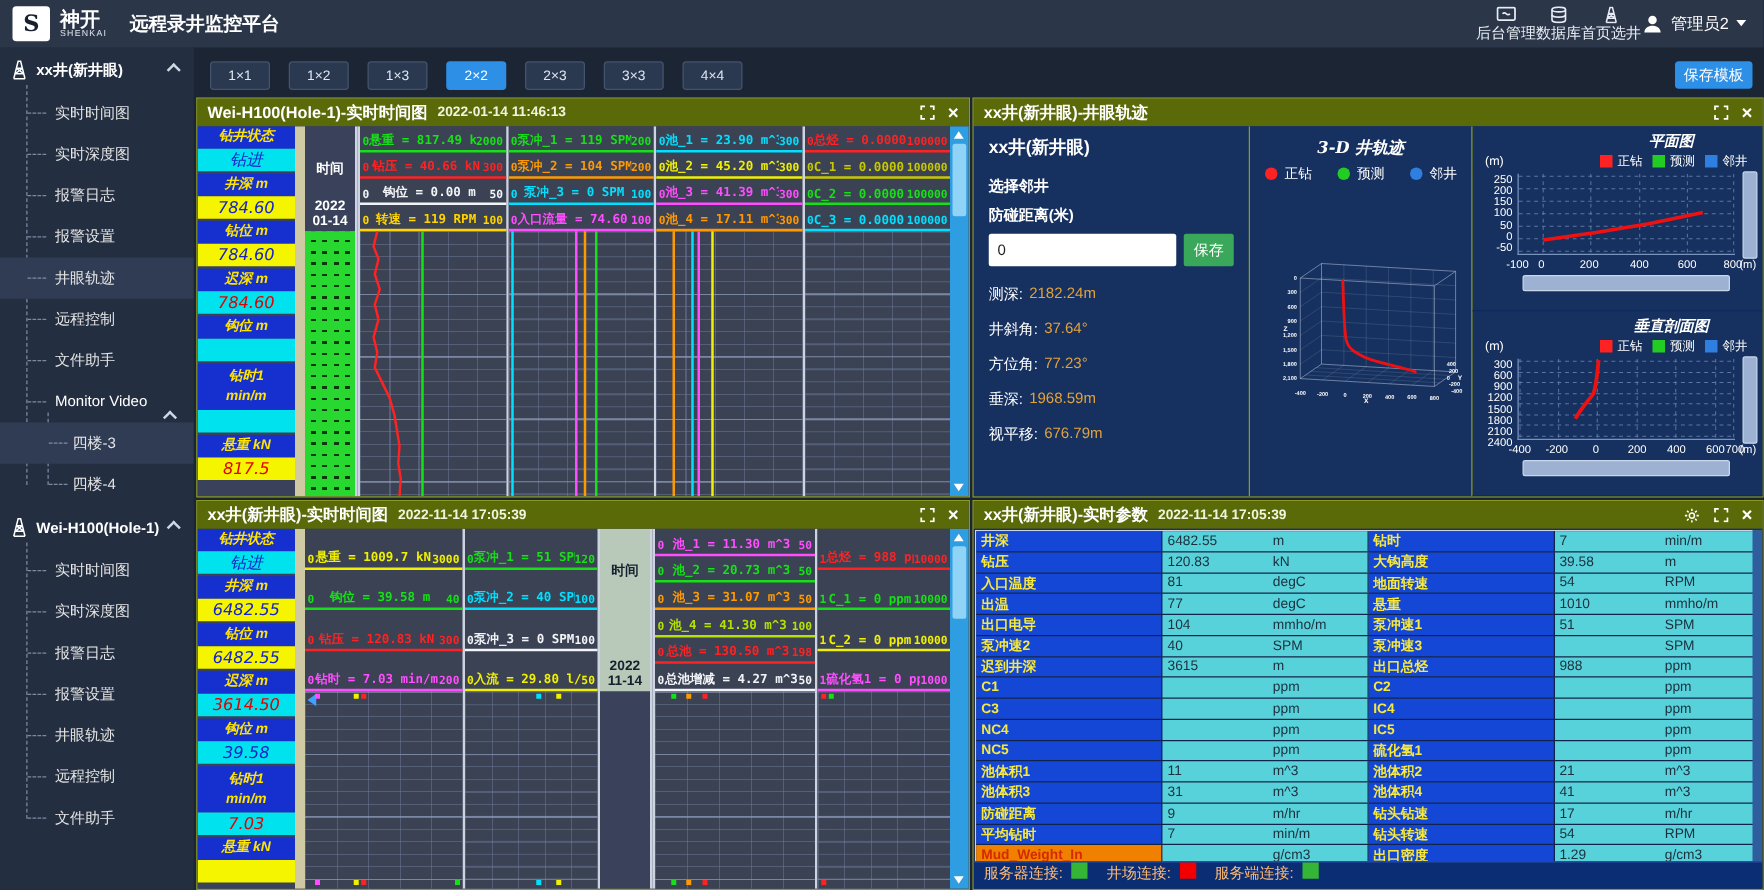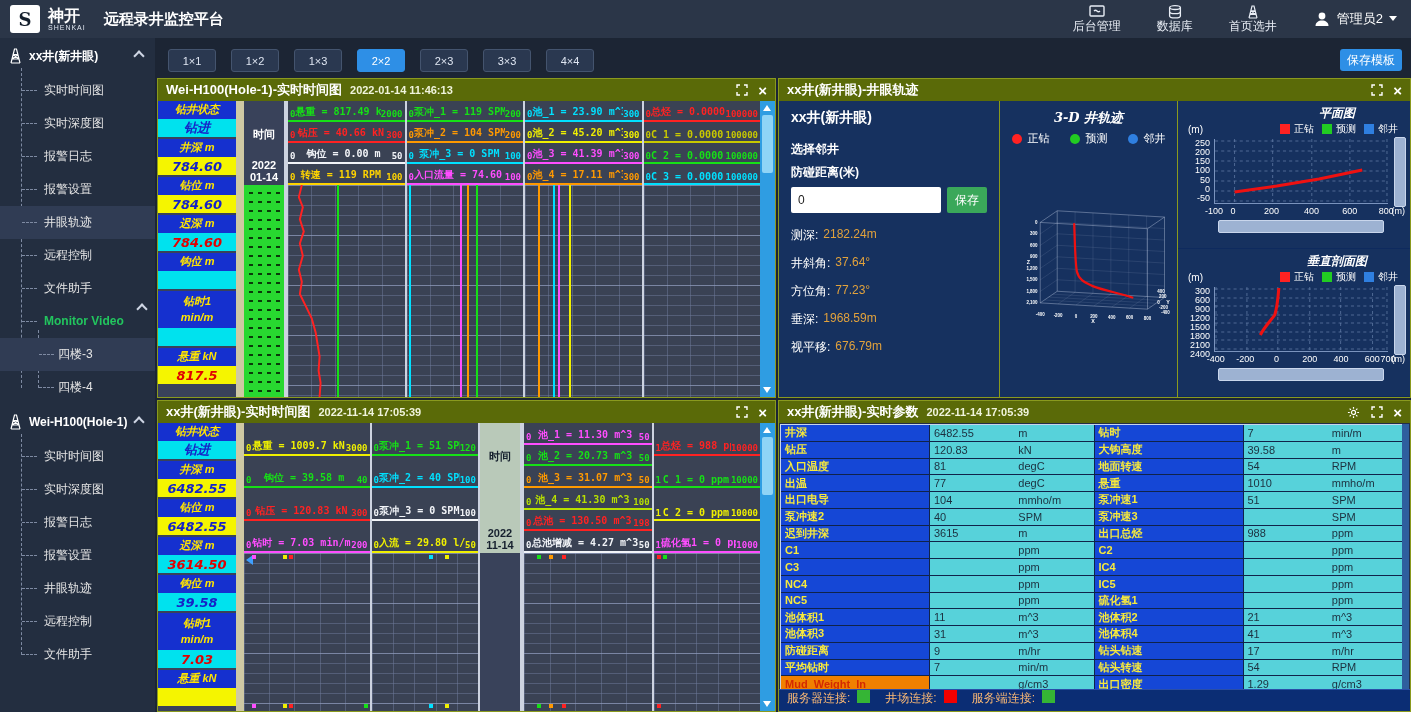--- a/index.html
+++ b/index.html
@@ -4,36 +4,36 @@
 <style>
   html,body{margin:0;padding:0}
   body{width:1411px;height:712px;background:#1c2534;font-family:"Liberation Sans",sans-serif;overflow:hidden;position:relative;-webkit-font-smoothing:antialiased}
   
   .topbar{position:absolute;left:0;top:0;width:100%;height:38px;background:#2b3648;display:flex;align-items:center;z-index:5}
   .logo{width:30px;height:28px;background:#fff;border-radius:3px;margin:0 8px 0 10px;color:#16202e;font-weight:bold;font-size:18px;display:flex;align-items:center;justify-content:center;font-family:"DejaVu Serif",serif}
   .brand{display:flex;flex-direction:column;line-height:1;margin-right:18px}
   .brand .cn{color:#fff;font-size:16px;font-weight:bold;font-family:"DejaVu Serif",serif}
   .brand .en{color:#dfe5ef;font-size:7px;letter-spacing:1px}
   .apptitle{color:#fff;font-size:15px;font-weight:bold}
-  .topnav{margin-left:auto;display:flex;align-items:center;gap:36px;margin-right:14px}
+  .topnav{margin-left:auto;display:flex;align-items:center;margin-right:14px}
   .navitem{display:flex;flex-direction:column;align-items:center;color:#e8edf5;font-size:12px;cursor:pointer;line-height:1.2}
   .navitem svg{width:16px;height:14px}
   .userbox{display:flex;align-items:center;gap:6px;color:#fff;font-size:13px;cursor:pointer}
   .user-caret{width:0;height:0;border-left:4px solid transparent;border-right:4px solid transparent;border-top:5px solid #fff}
   
   .sidebar{position:absolute;left:0;top:38px;width:155px;bottom:0;background:#232e40;overflow:hidden;z-index:4}
   .troot{display:flex;align-items:center;gap:6px;height:36px;padding:0 8px;color:#fff;font-weight:bold;font-size:12px;cursor:pointer}
   .troot svg{flex:0 0 auto}
   .chev{width:6px;height:6px;border-left:2px solid #cfd6e4;border-top:2px solid #cfd6e4;transform:rotate(45deg);margin-left:auto;margin-right:4px}
   .kids{position:relative}
   .kids::before{content:"";position:absolute;left:21px;top:-6px;bottom:16px;border-left:1px dashed #7e8aa2}
   .titem{position:relative;height:33px;line-height:33px;padding-left:44px;color:#e5e5e5;font-size:12px;cursor:pointer;white-space:nowrap}
   .titem::before{content:"";position:absolute;left:22px;top:16px;width:15px;border-top:1px dashed #7e8aa2}
   .titem.active{background:#303c54}
-  .titem.boldrow{font-weight:bold;color:#22c55e;display:flex;align-items:flex-start}
+  .titem.boldrow{font-weight:normal;color:#ffffff;display:flex;align-items:flex-end}
   .titem.boldrow .chev{margin-left:14px}
   .kids2{position:relative}
   .kids2::before{content:"";position:absolute;left:38px;top:-8px;bottom:16px;border-left:1px dashed #7e8aa2}
   .titem.lvl2{padding-left:58px}
   .titem.lvl2::before{left:39px}
   
   .layoutbar{position:absolute;left:168px;top:49px;display:flex;gap:15px;z-index:3}
   .lbtn{width:46px;height:21px;background:#2a3850;border:1px solid #44546e;border-radius:3px;color:#dfe6f2;font-size:11px;display:flex;align-items:center;justify-content:center;cursor:pointer}
   .lbtn.active{background:#2e8fe6;border-color:#2e8fe6;color:#fff}
   .savebtn{position:absolute;right:9px;top:49px;width:62px;height:22px;background:#2e8fe6;border-radius:3px;color:#fff;font-size:12px;display:flex;align-items:center;justify-content:center;cursor:pointer;z-index:3}
@@ -44,21 +44,21 @@
   .ptime{color:#f0f4dc;font-size:11px;font-weight:bold}
   .picons{margin-left:auto;display:flex;align-items:center;gap:10px}
   .pic{width:13px;height:13px;cursor:pointer;color:#fff;display:flex;align-items:center;justify-content:center}
   .xicon{color:#fff;font-size:15px;font-weight:bold;line-height:1;cursor:pointer}
   .pbody{flex:1;position:relative;overflow:hidden;display:flex}
   
   .pcol{width:78px;flex:0 0 auto;display:flex;flex-direction:column;background:#39425a;overflow:hidden}
   .pblock{margin-bottom:2px}
   .plab{background:#1530cf;color:#ffe400;font-style:italic;font-weight:bold;font-size:11px;display:flex;align-items:center;justify-content:center;height:18px;white-space:pre-line;text-align:center;line-height:1.4}
   .plab.tall{height:37px}
-  .pval{height:18px;display:flex;align-items:center;justify-content:center;font-weight:bold;font-style:italic;font-size:13px;font-family:"DejaVu Sans",sans-serif}
+  .pval{height:18px;display:flex;align-items:center;justify-content:center;font-weight:normal;font-style:italic;font-size:13px;font-family:"DejaVu Sans",sans-serif}
   .bgc{background:#00e2ee}.bgy{background:#f5f500}
   .txb{color:#1523c8}.txr{color:#e00202}
   .strip{width:8px;flex:0 0 auto;background:#cfc9a4}
   
   .timecol{width:40px;flex:0 0 auto;display:flex;flex-direction:column;border-right:2px solid #cdd3e0;border-left:2px solid #cdd3e0}
   .thead-dark,.thead-light{display:flex;flex-direction:column;align-items:center;font-size:11px;font-weight:bold}
   .thead-dark{background:#39425a;color:#fff}
   .thead-light{background:#b9c9b9;color:#16202e}
   .thead-dark .tlbl,.thead-light .tlbl{margin-top:26px}
   .thead-dark .tyr,.thead-light .tyr{margin-top:auto}

